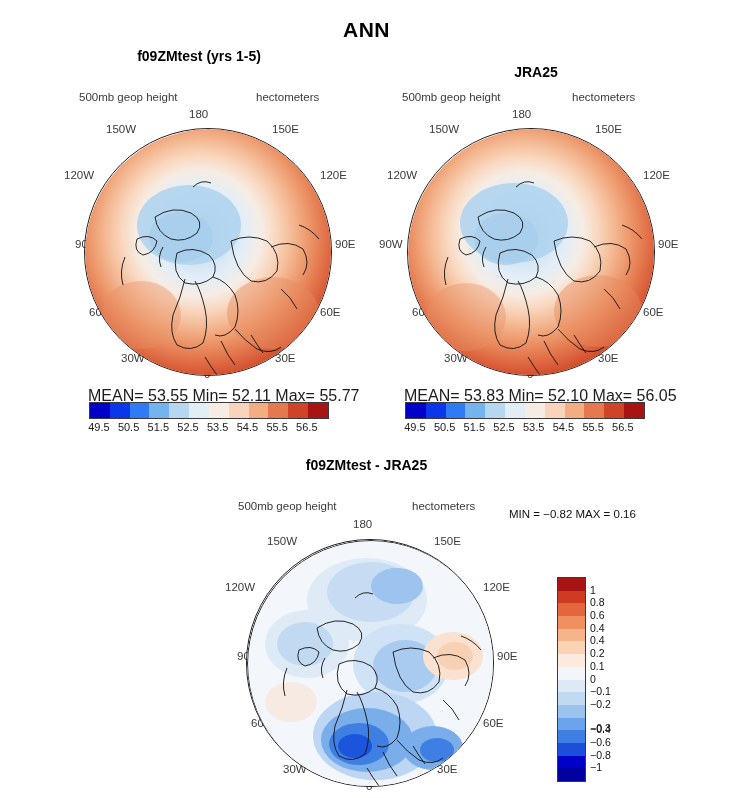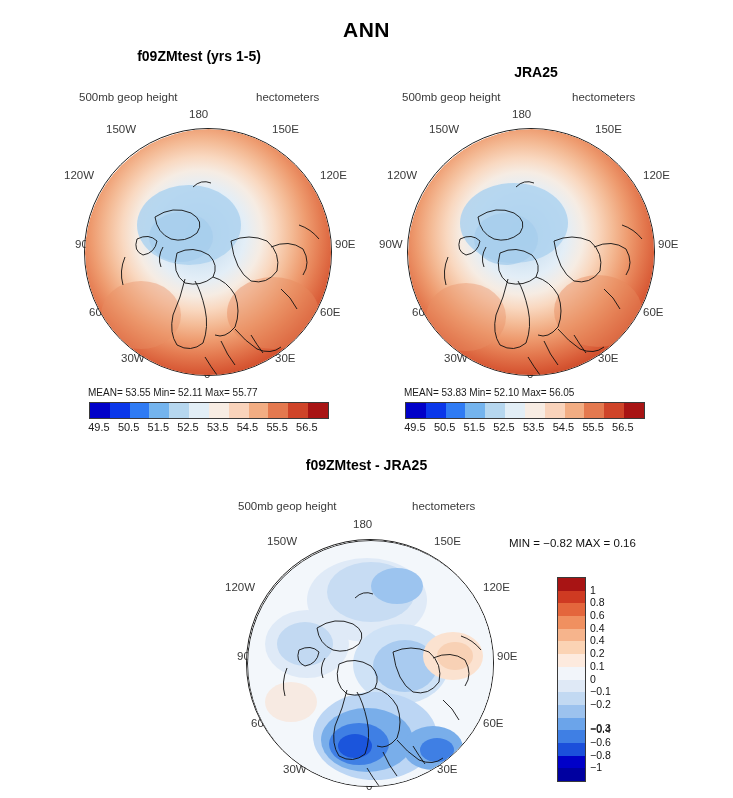--- a/index.html
+++ b/index.html
@@ -77,21 +77,21 @@
     font-size: 11px;
     color: #222;
   }
   .cbar-ticks span {
     position: absolute;
     transform: translateX(-50%);
     white-space: nowrap;
   }
   .stats {
     position: absolute;
-    font-size: 10px;
+    font-size: 16px;
     color: #1b1b1b;
     white-space: nowrap;
   }
 
   
   .vbar {
     position: absolute;
     border: 1px solid #3a3a3a;
     box-sizing: content-box;
     display: flex;
@@ -356,21 +356,21 @@
           <path d="M120 228 Q126 238 132 246"></path>
           <path d="M40 128 Q34 142 38 156"></path>
           <path d="M78 118 Q72 128 76 138"></path>
           <path d="M214 96 Q226 100 234 110"></path>
           <path d="M196 160 Q206 168 212 180"></path>
           <path d="M108 58 Q116 50 126 54"></path>
         </svg>
       </div>
     </div>
 
-    <div class="minmax" style="top:537px; left:509px;">MIN =  −0.82  MAX =    0.16</div>
+    <div class="minmax" style="top:508px; left:509px;">MIN =  −0.82  MAX =    0.16</div>
 
     <div class="vbar" style="top:577px; left:557px; width:27px; height:203px;">
       <div class="cell" style="height:6.25%; background:#a81414;"></div>
       <div class="cell" style="height:6.25%; background:#cf3a22;"></div>
       <div class="cell" style="height:6.25%; background:#e4663c;"></div>
       <div class="cell" style="height:6.25%; background:#f09060;"></div>
       <div class="cell" style="height:6.25%; background:#f6b48c;"></div>
       <div class="cell" style="height:6.25%; background:#fbd3b4;"></div>
       <div class="cell" style="height:6.25%; background:#fdeade;"></div>
       <div class="cell" style="height:6.25%; background:#f2f5fa;"></div>

